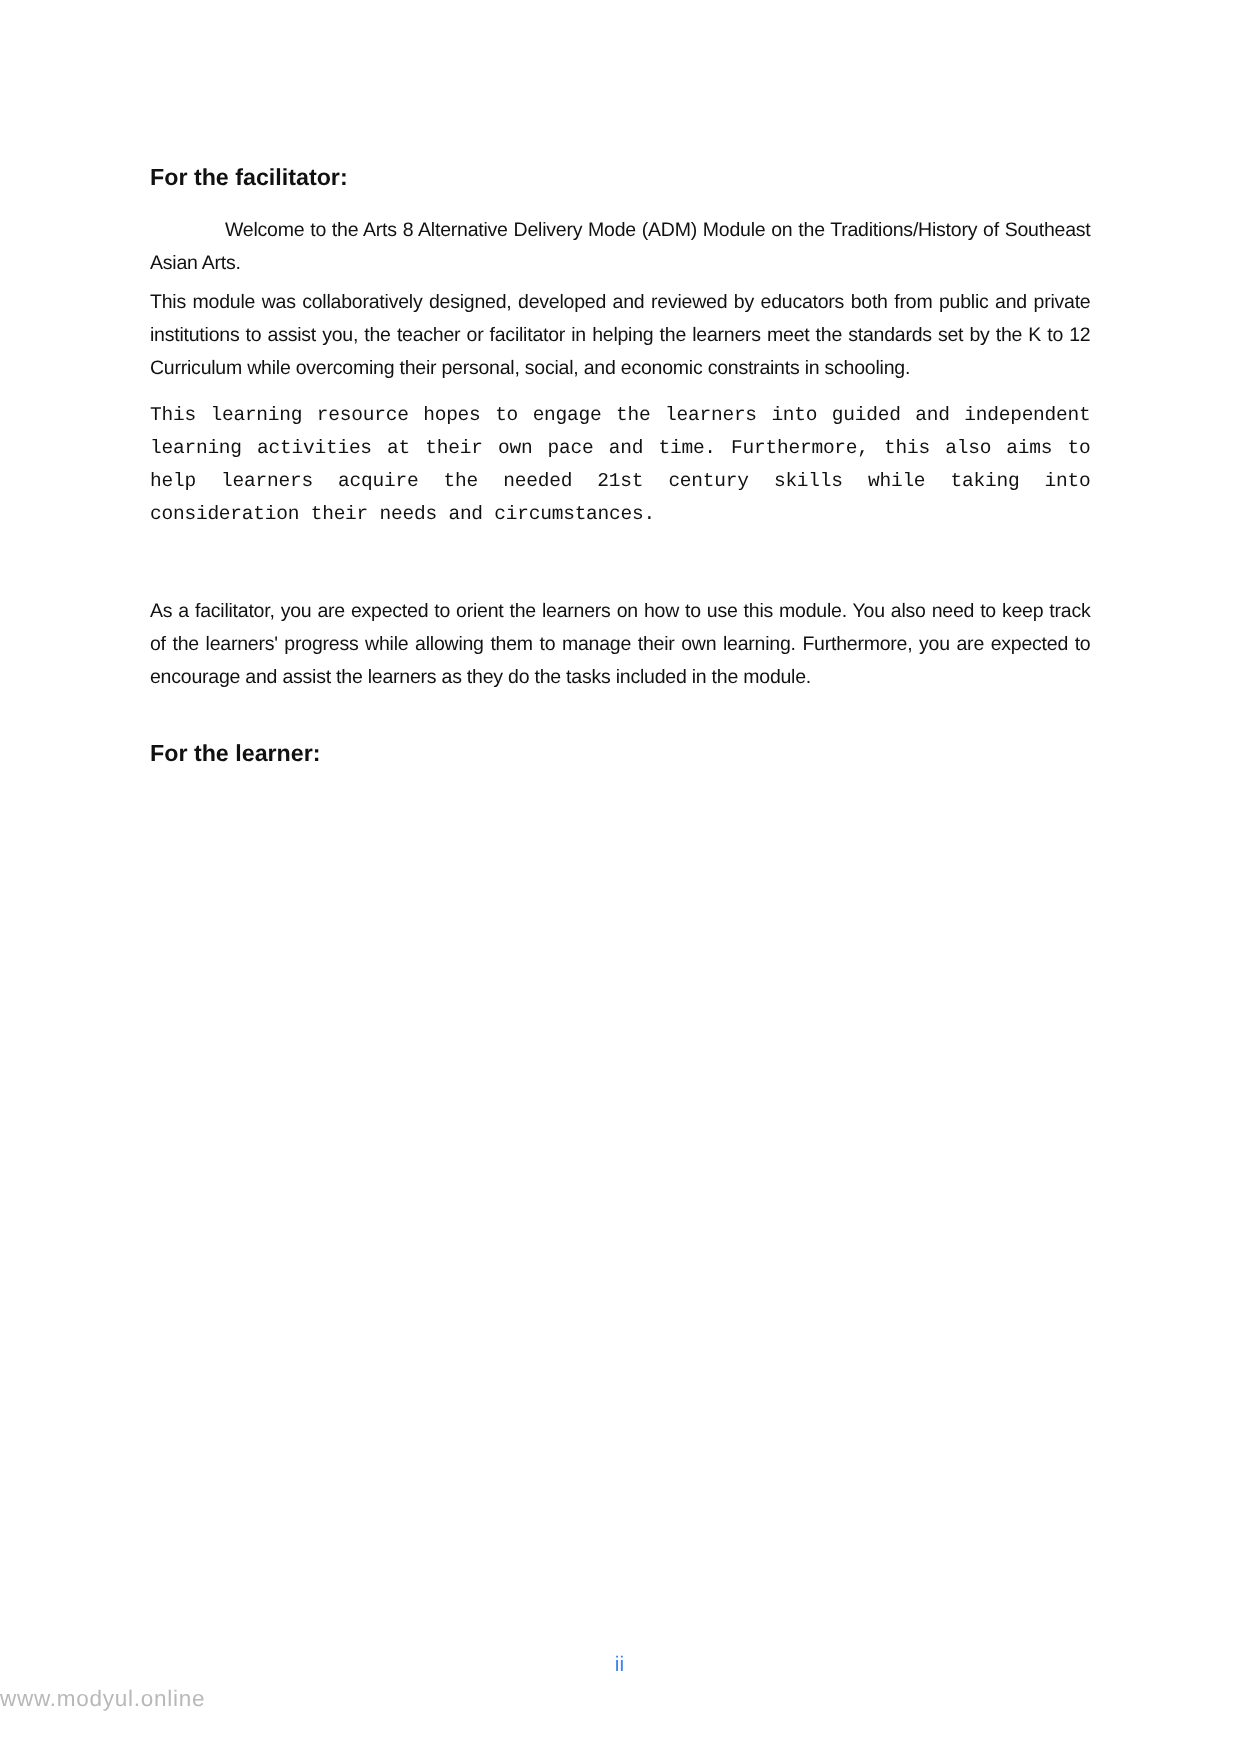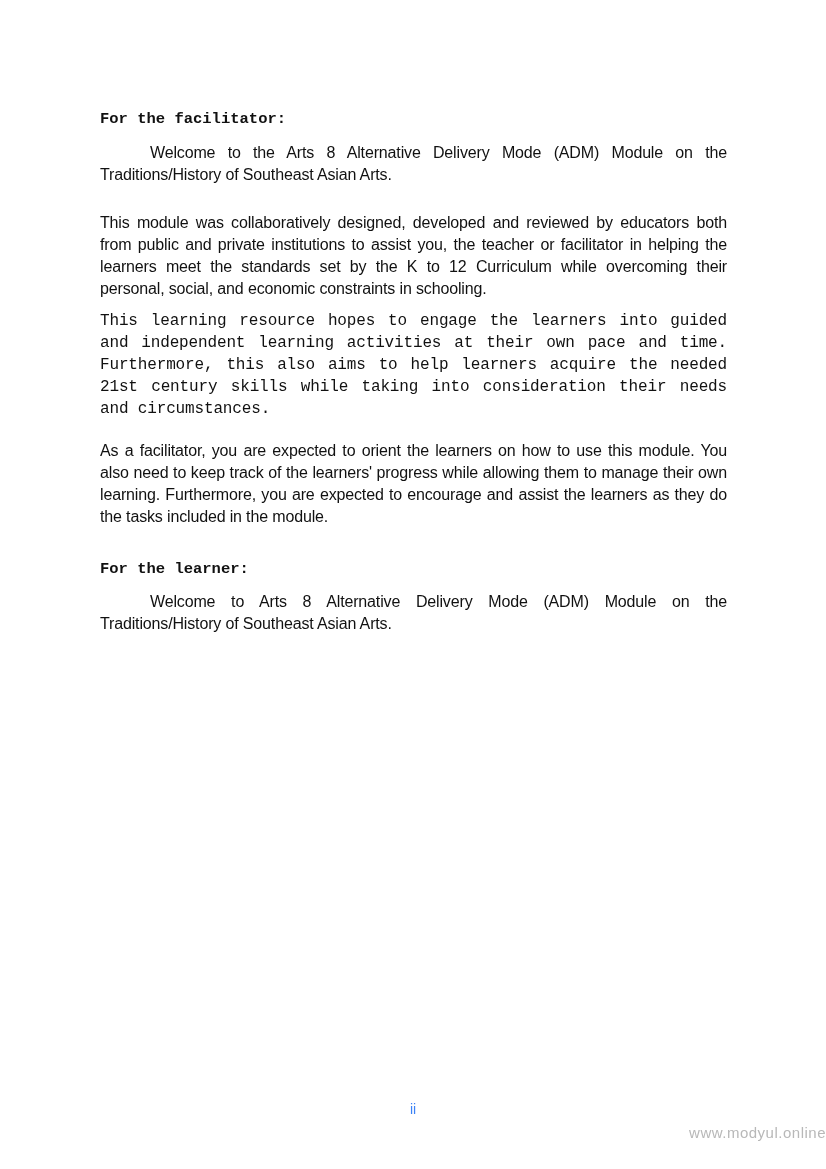--- a/index.html
+++ b/index.html
@@ -6,47 +6,46 @@
     body {
       width: 826px; height: 1169px; position: relative; overflow: hidden;
       font-family: "Liberation Sans", sans-serif; color: #111111;
     }
     .content { position: absolute; left: 100px; top: 98px; width: 627px; }
     h1 {
       font-size: 18.5px; font-weight: bold; margin: 0; line-height: 26px;
       letter-spacing: -0.1px;
     }
     h2 {
-      font-size: 15.5px; font-weight: bold; margin: 0; line-height: 20px; font-family: Liberation Mono, monospace;
+      font-size: 15.5px; font-weight: bold; margin: 0; line-height: 20px;
     }
     p {
-      font-size: 16px; line-height: 22px; margin: 0; text-align: justify;
+      font-size: 13px; line-height: 22px; margin: 0; text-align: justify;
       letter-spacing: -0.15px;
     }
     .indent { text-indent: 50px; }
     .page-number {
       position: absolute; top: 1101px; left: 0; width: 826px; text-align: center;
       font-size: 14px; color: #3b82f6;
     }
     .watermark {
-      position: absolute; top: 1124px; left: 0; width: 826px; text-align: right;
+      position: absolute; top: 1124px; left: 0; width: 826px; text-align: left;
       font-size: 15px; color: #b8b8b8; letter-spacing: 0.5px;
     }
   </style>
 </head>
 <body>
 
 <div class="content">
 
   <h2 style="margin-top:11px;">For the facilitator:</h2>
 
   <p class="indent" style="margin-top:13px;">Welcome to the Arts 8 Alternative Delivery Mode (ADM) Module on the Traditions/History of Southeast Asian Arts.</p>
-  <p style="margin-top:26px;">This module was collaboratively designed, developed and reviewed by educators both from public and private institutions to assist you, the teacher or facilitator in helping the learners meet the standards set by the K to 12 Curriculum while overcoming their personal, social, and economic constraints in schooling.</p>
+  <p style="margin-top:4px;">This module was collaboratively designed, developed and reviewed by educators both from public and private institutions to assist you, the teacher or facilitator in helping the learners meet the standards set by the K to 12 Curriculum while overcoming their personal, social, and economic constraints in schooling.</p>
   <p style="margin-top:10px;font-family:Liberation Mono, monospace;">This learning resource hopes to engage the learners into guided and independent learning activities at their own pace and time. Furthermore, this also aims to help learners acquire the needed 21st century skills while taking into consideration their needs and circumstances.</p>
-  <p style="margin-top:20px;">As a facilitator, you are expected to orient the learners on how to use this module. You also need to keep track of the learners' progress while allowing them to manage their own learning. Furthermore, you are expected to encourage and assist the learners as they do the tasks included in the module.</p>
+  <p style="margin-top:42px;">As a facilitator, you are expected to orient the learners on how to use this module. You also need to keep track of the learners' progress while allowing them to manage their own learning. Furthermore, you are expected to encourage and assist the learners as they do the tasks included in the module.</p>
 
   <h2 style="margin-top:31px;">For the learner:</h2>
 
-  <p class="indent" style="margin-top:12px;">Welcome to Arts 8 Alternative Delivery Mode (ADM) Module on the Traditions/History of Southeast Asian Arts.</p>
 </div>
 
 <div class="page-number">ii</div>
 <div class="watermark">www.modyul.online</div>
 
 </body></html>

